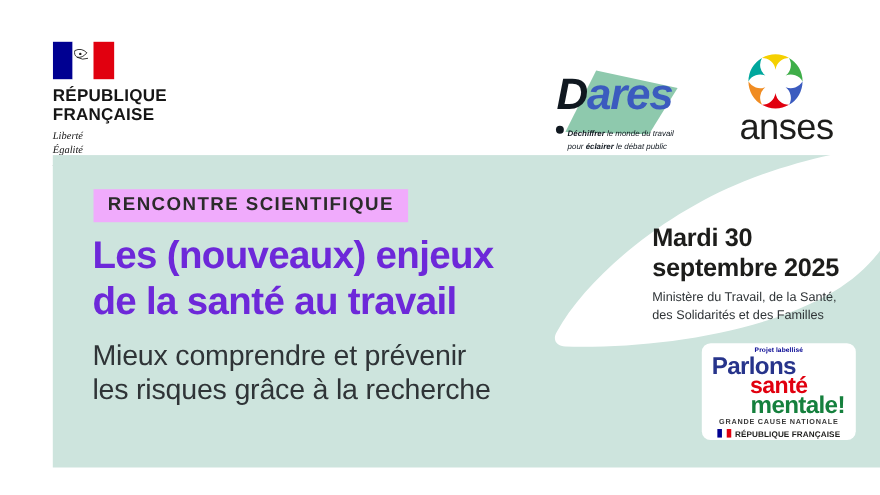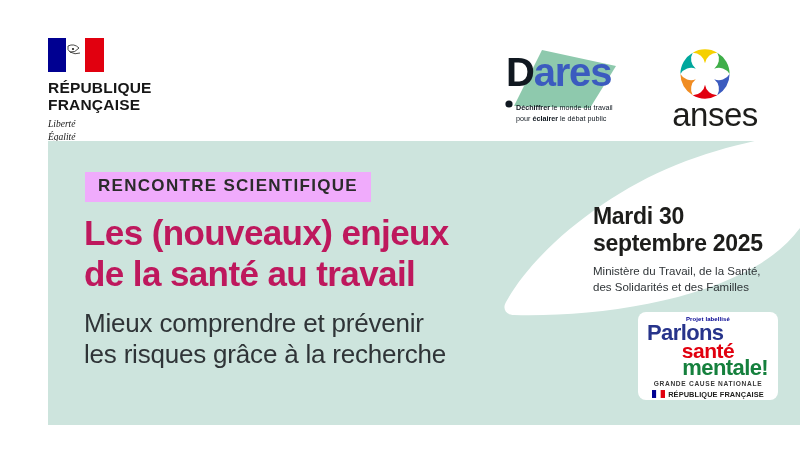--- a/index.html
+++ b/index.html
@@ -23,21 +23,21 @@
     letter-spacing:0.2px; color:#161616; white-space:pre-line;
   }
   #rf-motto {
     margin-top:5px; margin-left:8px;
     font-family:"Liberation Serif", serif;
     font-style:italic; font-size:9.5px; line-height:1.28;
     color:#161616; white-space:pre-line;
   }
 
   
-  #dares-logo { position:absolute; left:498px; top:46px; width:135px; height:86px; }
+  #dares-logo { position:absolute; left:498px; top:60px; width:135px; height:86px;font-style:italic; }
   #dares-shape { position:absolute; left:0; top:0; width:135px; height:86px; }
   #dares-word {
     position:absolute; left:8px; top:6px;
     font-size:40px; font-weight:700; letter-spacing:-1.2px; line-height:1;
   }
   #dares-word .d { color:#101820; }
   #dares-word .ares { color:#3b5bbf; }
   #dares-tag {
     position:absolute; left:18px; top:56px; width:120px;
     font-size:7.2px; line-height:1.55; color:#101820;
@@ -63,21 +63,21 @@
   #badge {
     position:absolute; left:37px; top:31px;
     background:#f0abfc; color:#2b2b2b;
     padding:5px 13px 6px 13px;
     font-size:17px; font-weight:700; letter-spacing:1.3px; line-height:1.1;
   }
 
   #headline {
     position:absolute; left:36px; top:72px; width:470px;
     font-size:35px; font-weight:700; line-height:1.17;
-    letter-spacing:-0.6px; color:#be185d; white-space:pre-line;
+    letter-spacing:-0.6px; color:#6d28d9; white-space:pre-line;
   }
   #subhead {
     position:absolute; left:36px; top:167px; width:480px;
     font-size:26px; font-weight:400; line-height:1.2;
     letter-spacing:-0.2px; color:#2f3437; white-space:pre-line;
   }
 
   #date-block { position:absolute; left:545px; top:62px; width:200px; }
   #date-main {
     font-size:23px; font-weight:700; line-height:1.18;

